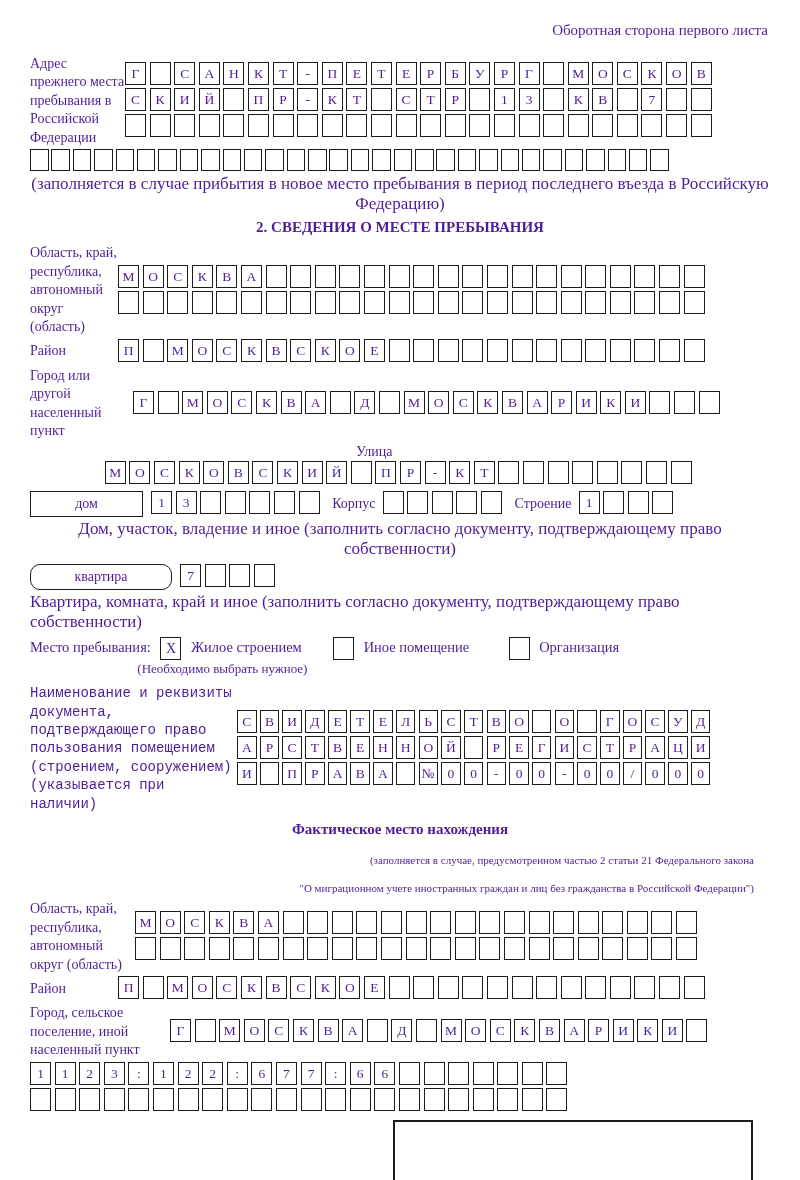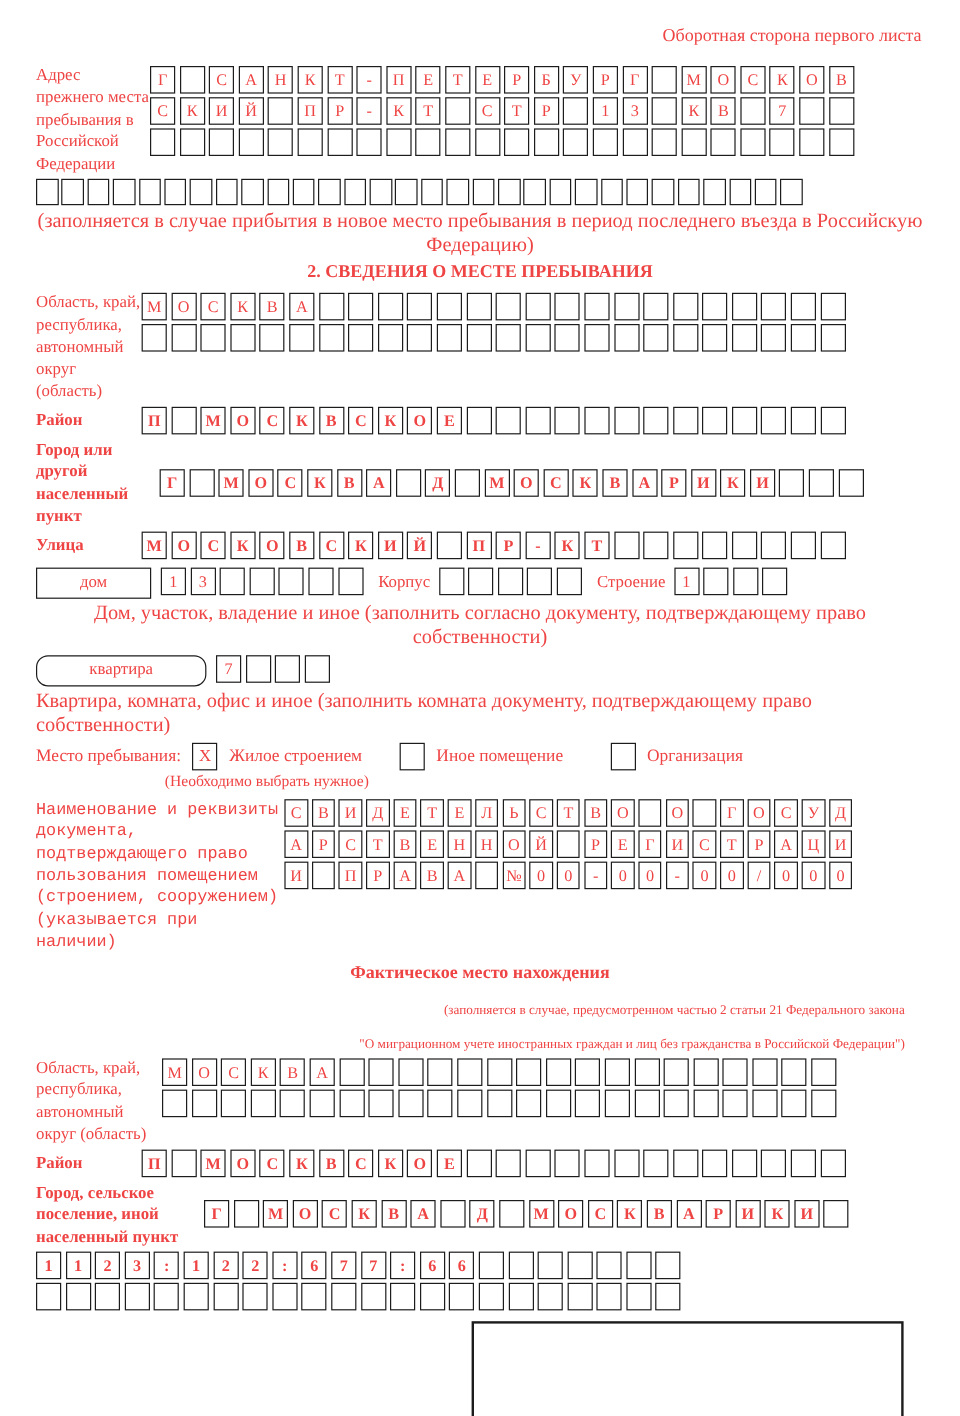--- a/index.html
+++ b/index.html
@@ -1,48 +1,48 @@
 <!DOCTYPE html>
 <html><head>
 <meta charset="utf-8">
 <style>
   html,body{margin:0;padding:0;background:#fff;}
   .page{
     width:800px;height:1180px;box-sizing:border-box;
     padding:14px 30px 0 30px;
-    font-family:"Liberation Serif", serif;color:#ef4444;overflow:hidden;
+    font-family:"Liberation Serif", serif;color:#4c1d95;overflow:hidden;
   }
   .hdr-note{font-size:15px;text-align:right;margin:8px 2px 16px 0;}
   
   .cb{display:inline-block;box-sizing:content-box;width:19px;height:21px;border:1.6px solid #1c1c1c;
       margin-right:3.6px;text-align:center;font-size:13.5px;line-height:21px;vertical-align:top;}
   .sm .cb{width:17.5px;margin-right:3.2px;}
   .xs .cb{width:16.5px;margin-right:2.9px;height:20px;line-height:20px;}
   .cellrow{white-space:nowrap;margin-bottom:3px;}
-  .frow{display:flex;align-items:flex-start;}
-  .frow.vcenter{align-items:center;font-weight:bold;}
+  .frow{display:flex;align-items:center;}
+  .frow.vcenter{align-items:center;}
   .flabel{font-size:14px;line-height:1.32;flex:0 0 auto;}
   .w95{width:95px;} .w88{width:88px;} .w103{width:103px;} .w105{width:105px;}
   .w140{width:140px;} .w130{width:130px;} .w207{width:207px;font-family:Liberation Mono, monospace;}
   .boxcol{flex:1 1 auto;}
   .note{font-size:17px;text-align:center;margin:1px 0 5px 0;}
   .sec-title{font-size:15px;font-weight:bold;text-align:center;margin:4px 0 8px 0;}
   .wide-box{display:inline-flex;align-items:center;justify-content:center;box-sizing:border-box;
       height:26px;border:1.6px solid #1c1c1c;font-size:14px;vertical-align:top;}
-  .dom-box{width:96px;} .kv-box{width:142px;border-radius:10px;}
+  .dom-box{width:113px;} .kv-box{width:142px;border-radius:10px;}
   .inline-lbl{font-size:14px;margin:0 7px 0 9px;line-height:26px;display:inline-block;vertical-align:top;}
   .gap8{display:inline-block;width:8px;}
   .houserow{white-space:nowrap;margin-bottom:2px;}
   .check{display:inline-block;box-sizing:content-box;width:19px;height:21px;border:1.6px solid #1c1c1c;
       text-align:center;font-size:14px;line-height:21px;vertical-align:middle;margin:0 6px;}
   .stayrow{font-size:14.5px;margin:4px 0 1px 0;white-space:nowrap;}
   .stay-note{font-size:13px;text-align:center;width:52%;margin:0 0 7px 0;}
   .fact-note{font-size:11px;text-align:right;margin:16px;}
   .conf-box{width:356px;height:176px;border:2px solid #1c1c1c;margin:6px 0 4px 363px;}
-  .mb2{margin-bottom:2px;} .mb4{margin-bottom:4px;} .mb6{margin-bottom:6px;} .mb8{margin-bottom:8px;}
+  .mb2{margin-bottom:2px;} .mb4{margin-bottom:4px;flex-direction:column;} .mb6{margin-bottom:6px;} .mb8{margin-bottom:8px;}
 </style>
 </head>
 <body>
 
 <div class="page">
 
   <div class="hdr-note">Оборотная сторона первого листа</div>
 
   <div class="frow mb2">
     <div class="flabel w95">Адрес прежнего места пребывания в Российской Федерации</div>
@@ -81,21 +81,21 @@
   </div>
 
   <div class="houserow">
     <span class="wide-box dom-box">дом</span><span class="gap8"></span><span><span class="cb">1</span><span class="cb">3</span><span class="cb"></span><span class="cb"></span><span class="cb"></span><span class="cb"></span><span class="cb"></span></span><span class="inline-lbl">Корпус</span><span><span class="cb"></span><span class="cb"></span><span class="cb"></span><span class="cb"></span><span class="cb"></span></span><span class="inline-lbl">Строение</span><span><span class="cb">1</span><span class="cb"></span><span class="cb"></span><span class="cb"></span></span>
   </div>
   <div class="note" style="text-align:center;">Дом, участок, владение и иное (заполнить согласно документу, подтверждающему право собственности)</div>
 
   <div class="houserow">
     <span class="wide-box kv-box">квартира</span><span class="gap8"></span><span><span class="cb">7</span><span class="cb"></span><span class="cb"></span><span class="cb"></span></span>
   </div>
-  <div class="note" style="text-align:left;">Квартира, комната, офис и иное (заполнить комната документу, подтверждающему право собственности)</div>
+  <div class="note" style="text-align:left;">Квартира, комната, край и иное (заполнить согласно документу, подтверждающему право собственности)</div>
 
   <div class="stayrow">
     <span>Место пребывания:</span>
     <span class="check">X</span>
     <span>Жилое строением</span>
     <span style="display:inline-block;width:18px;"></span>
     <span class="check"></span>
     <span>Иное помещение</span>
     <span style="display:inline-block;width:26px;"></span>
     <span class="check"></span>

